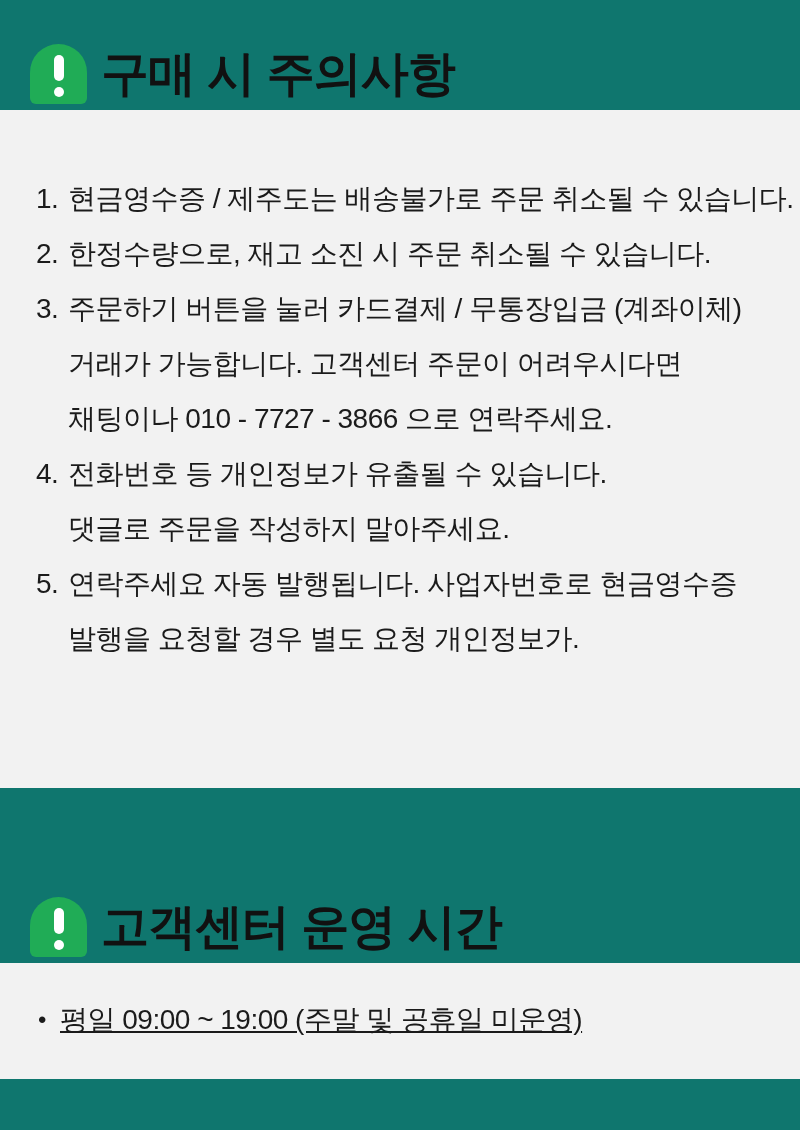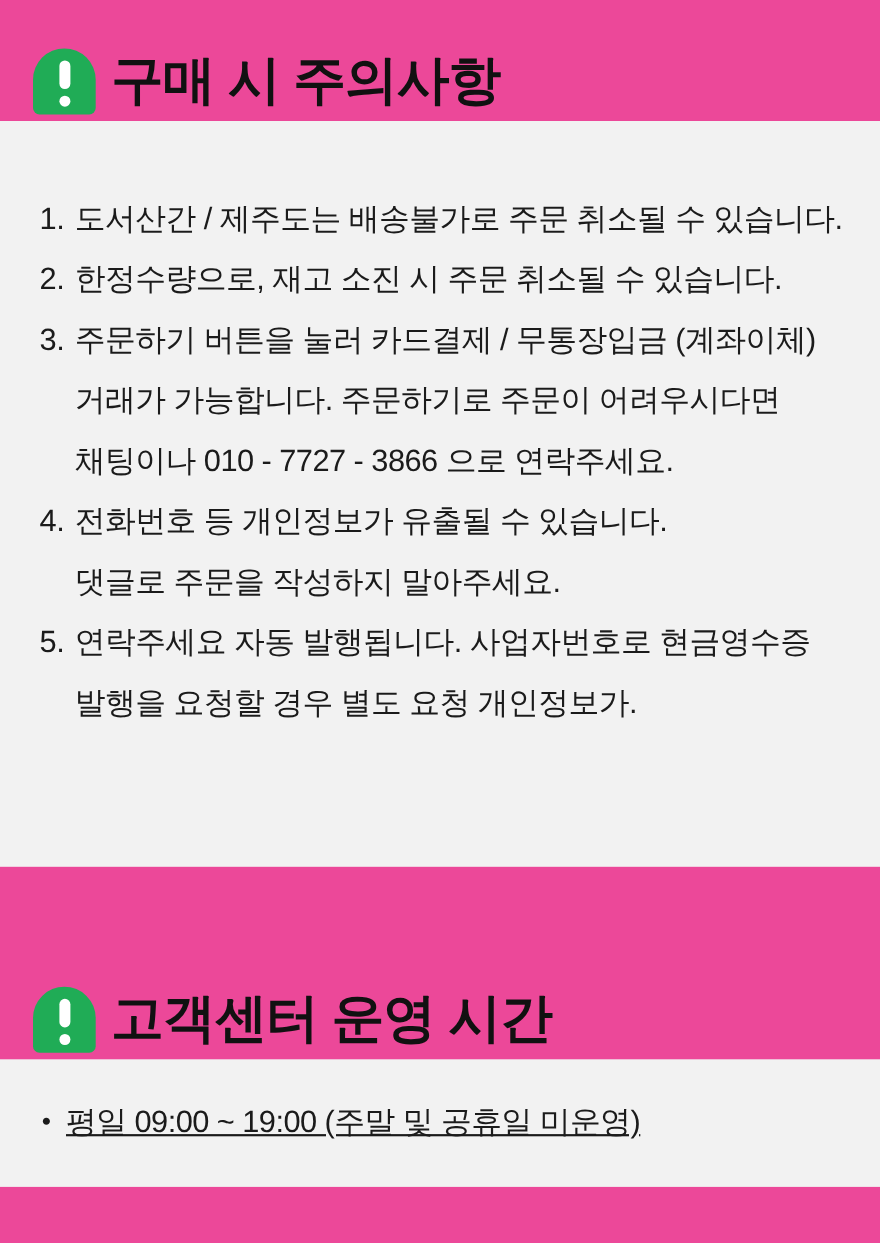--- a/index.html
+++ b/index.html
@@ -6,21 +6,21 @@
   html, body { background: #ffffff; }
   body {
     font-family: "Liberation Sans", "DejaVu Sans", sans-serif;
     color: #1a1a1a;
     width: 800px;
   }
   .page {
     position: relative;
     width: 800px;
     height: 1130px;
-    background: #ec4899;
+    background: #0f766e;
     overflow: hidden;
   }
 
   
   .sec-header {
     position: absolute;
     left: 30px;
     display: flex;
     align-items: center;
     gap: 14px;
@@ -131,36 +131,36 @@
     </span>
     <h1 class="sec-title">구매 시 주의사항</h1>
   </header>
 
   <div class="gray-panel p1">
     <ol class="notice-list">
 
       <li class="notice-item">
         <span class="num">1.</span>
         <span class="lines">
-          <span>도서산간 / 제주도는 배송불가로 주문 취소될 수 있습니다.</span>
+          <span>현금영수증 / 제주도는 배송불가로 주문 취소될 수 있습니다.</span>
         </span>
       </li>
 
       <li class="notice-item">
         <span class="num">2.</span>
         <span class="lines">
           <span>한정수량으로, 재고 소진 시 주문 취소될 수 있습니다.</span>
         </span>
       </li>
 
       <li class="notice-item">
         <span class="num">3.</span>
         <span class="lines">
           <span>주문하기 버튼을 눌러 카드결제 / 무통장입금 (계좌이체)</span>
-          <span>거래가 가능합니다. 주문하기로 주문이 어려우시다면</span>
+          <span>거래가 가능합니다. 고객센터 주문이 어려우시다면</span>
           <span>채팅이나 010 - 7727 - 3866 으로 연락주세요.</span>
         </span>
       </li>
 
       <li class="notice-item">
         <span class="num">4.</span>
         <span class="lines">
           <span>전화번호 등 개인정보가 유출될 수 있습니다.</span>
           <span>댓글로 주문을 작성하지 말아주세요.</span>
         </span>

